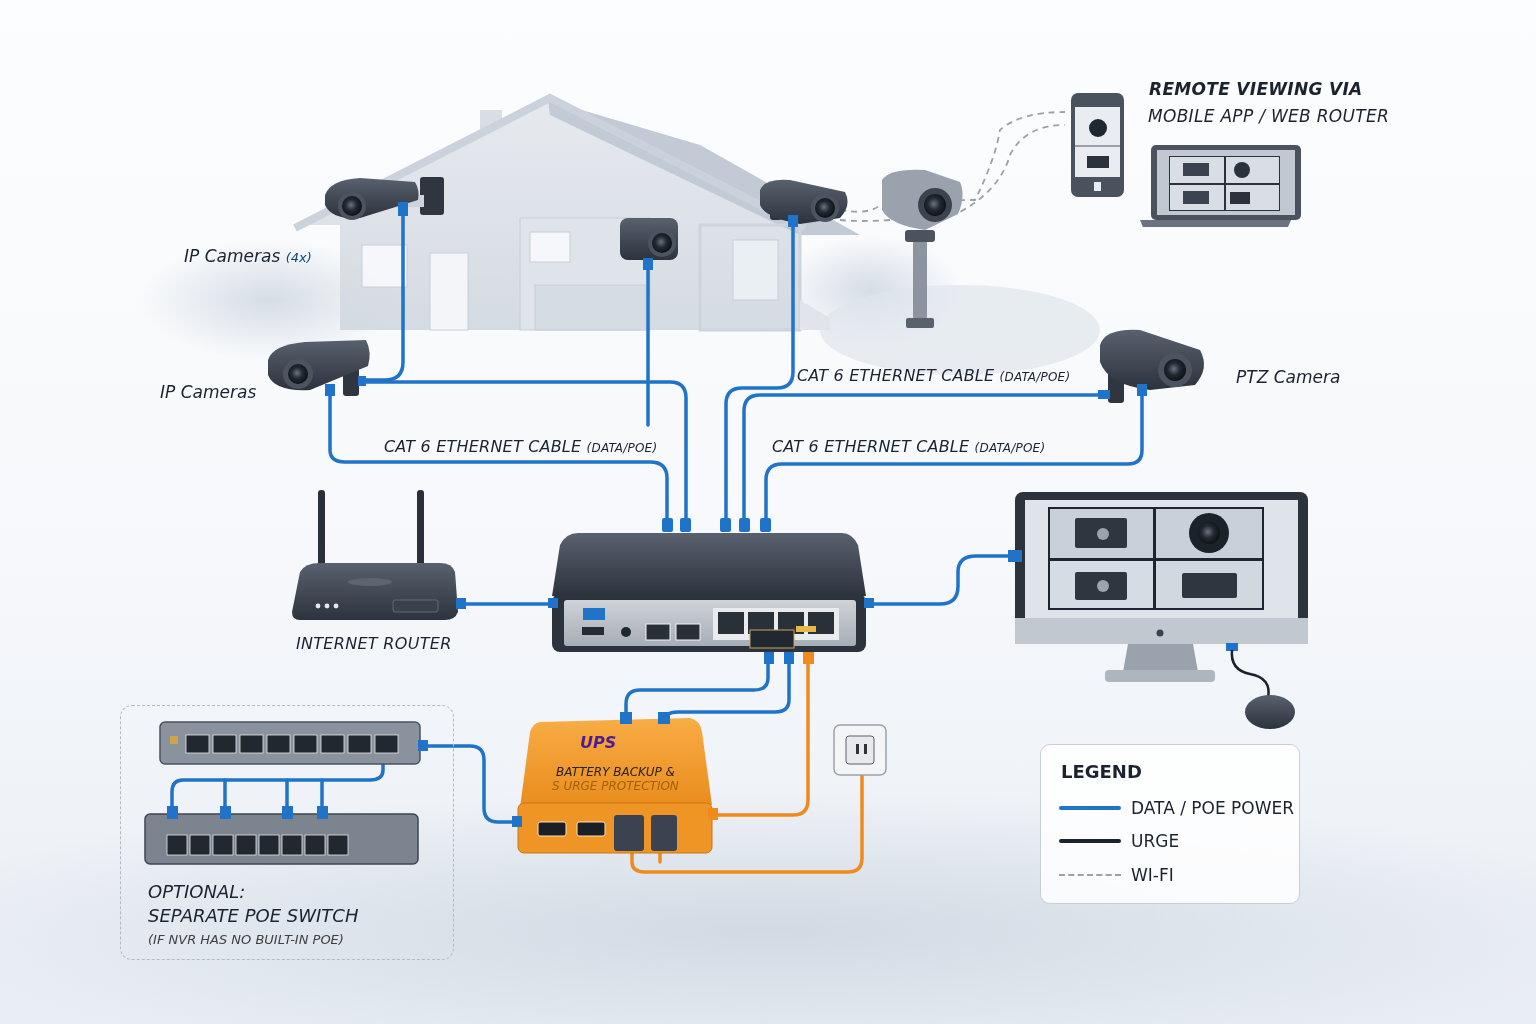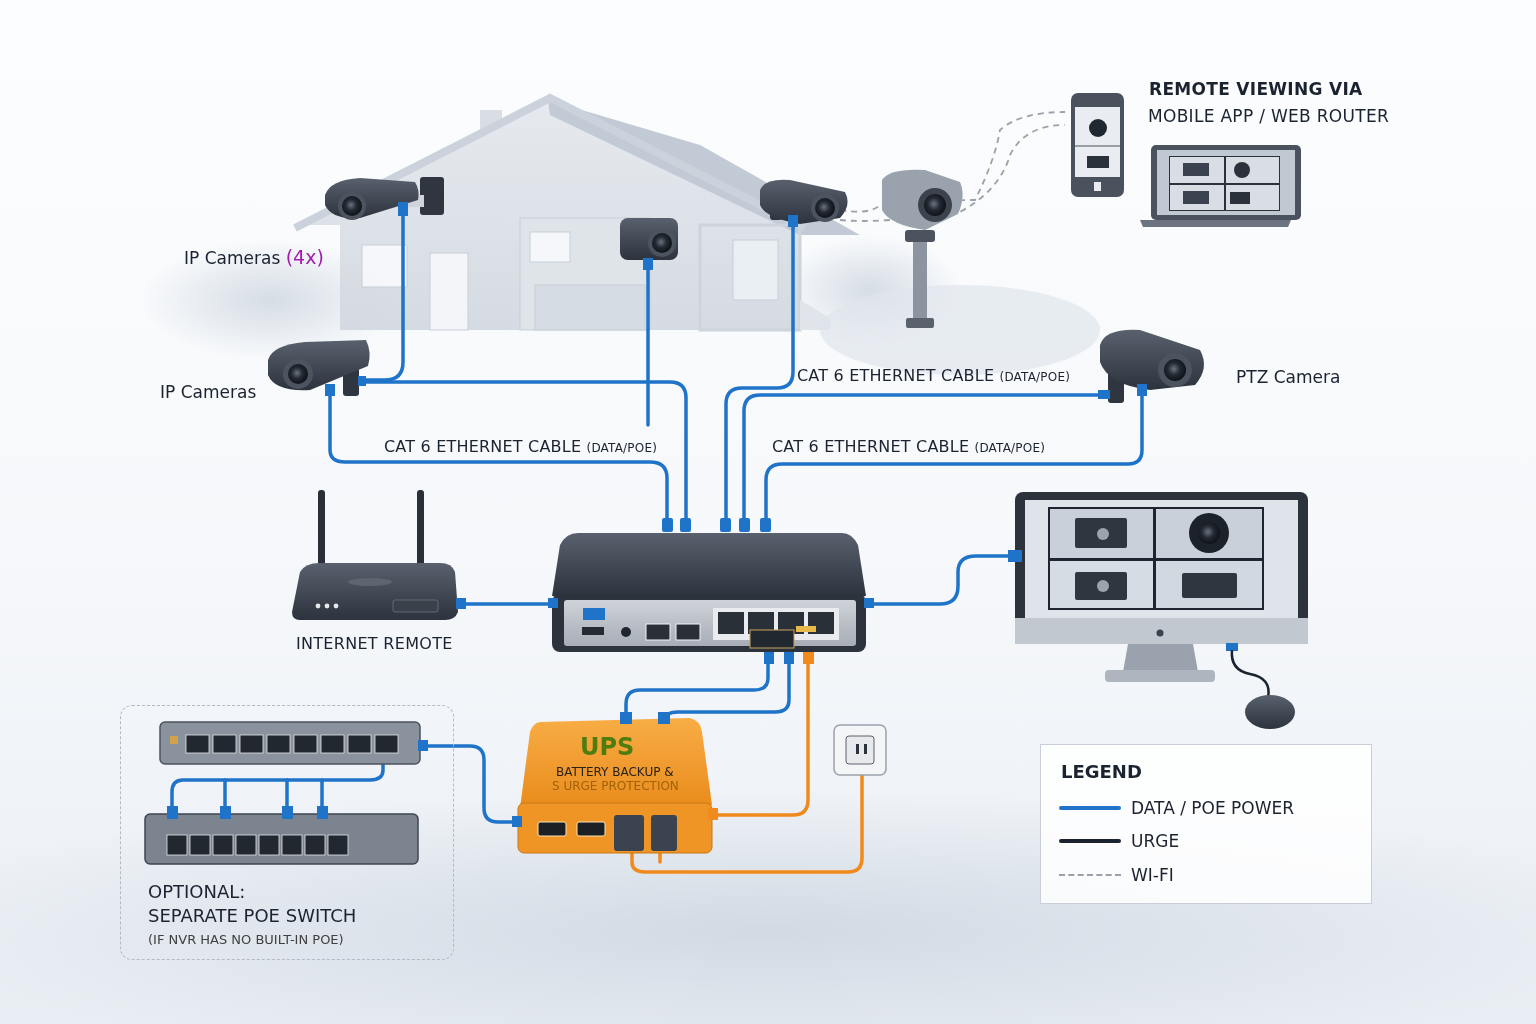--- a/index.html
+++ b/index.html
@@ -3,31 +3,31 @@
 <meta charset="utf-8">
 <style>
   html, body { margin:0; padding:0; }
   body {
     width:1536px; height:1024px; overflow:hidden; position:relative;
     font-family:"DejaVu Sans", sans-serif;
     background: linear-gradient(180deg,#fcfdfe 0%,#f6f8fb 55%,#e9eef4 100%);
   }
   .stage { position:absolute; inset:0; }
   svg.wires { position:absolute; left:0; top:0; width:1536px; height:1024px; }
-  .label { position:absolute; color:#1b2330; white-space:nowrap; }
+  .label { position:absolute; color:#1b2330; white-space:nowrap;font-style:italic; }
   .lbl-cam { font-size:17px; }
   .lbl-cable { font-size:16px; letter-spacing:0.2px; }
   .lbl-cable small { font-size:12px; }
   .lbl-caps { font-size:16px; letter-spacing:0.3px; }
   .heading { font-weight:bold; font-size:17px; letter-spacing:0.3px; }
   .sub { font-size:17px; letter-spacing:0.3px; }
 
   .legend {
-    position:absolute; left:1040px; top:744px; width:332px; height:160px;
-    border:1px solid #c9cfd8; border-radius:0; background:rgba(255,255,255,0.85);
+    position:absolute; left:1040px; top:744px; width:260px; height:160px;
+    border:1px solid #c9cfd8; border-radius:10px; background:rgba(255,255,255,0.85);
     box-sizing:border-box;
   }
   .legend-title { position:absolute; left:20px; top:16px; font-weight:bold; font-size:18px; color:#1b2330; }
   .legend-row { position:absolute; left:18px; display:flex; align-items:center; }
   .legend-line { width:62px; height:4px; border-radius:2px; margin-right:10px; }
   .legend-dash { width:62px; border-top:2px dashed #9aa1ab; margin-right:10px; }
   .legend-text { font-size:17px; color:#1b2330; }
 
   .optional-box {
     position:absolute; left:120px; top:705px; width:334px; height:255px;
@@ -326,44 +326,44 @@
     <rect x="1183" y="163" width="26" height="13" fill="#3b4350"></rect>
     <circle cx="1242" cy="170" r="8" fill="#2b323b"></circle>
     <rect x="1183" y="191" width="26" height="13" fill="#3b4350"></rect>
     <rect x="1230" y="192" width="20" height="12" fill="#2b323b"></rect>
     <path d="M1140,220 L1291,220 L1288,227 L1143,227 Z" fill="#6b7380"></path>
   </g>
 </svg>
 
 <div class="label lbl-cam" style="left:184px; top:246px;">
   <span>IP Cameras</span>
-  <span style="font-size:19px; color:#a21caf;">(4x)</span>
+  <span style="font-size:13px; color:#0c4a6e;">(4x)</span>
 </div>
 <div class="label lbl-cam" style="left:160px; top:382px;">IP Cameras</div>
 <div class="label lbl-cam" style="left:1236px; top:367px;">PTZ Camera</div>
 
 <div class="label lbl-cable" style="left:384px; top:437px;">
   <span>CAT 6 ETHERNET CABLE</span>
   <small>(DATA/POE)</small>
 </div>
 <div class="label lbl-cable" style="left:797px; top:366px;">
   <span>CAT 6 ETHERNET CABLE</span>
   <small>(DATA/POE)</small>
 </div>
 <div class="label lbl-cable" style="left:772px; top:437px;">
   <span>CAT 6 ETHERNET CABLE</span>
   <small>(DATA/POE)</small>
 </div>
 
-<div class="label lbl-caps" style="left:296px; top:634px;">INTERNET REMOTE</div>
+<div class="label lbl-caps" style="left:296px; top:634px;">INTERNET ROUTER</div>
 
 <div class="label heading" style="left:1149px; top:79px;">REMOTE VIEWING VIA</div>
 <div class="label sub" style="left:1148px; top:106px;">MOBILE APP / WEB ROUTER</div>
 
-<div class="label" style="left:580px; top:733px; font-weight:bold; font-size:24px; color:#4d7c0f;">UPS</div>
+<div class="label" style="left:580px; top:733px; font-weight:bold; font-size:16px; color:#4c1d95;">UPS</div>
 <div class="label" style="left:556px; top:765px; font-size:12px; color:#2a2219;">BATTERY BACKUP &amp;</div>
 <div class="label" style="left:552px; top:779px; font-size:12px; color:#a16207;">S URGE PROTECTION</div>
 
 <div class="optional-box"></div>
 <div class="label" style="left:148px; top:881px; font-size:18px;">OPTIONAL:</div>
 <div class="label" style="left:148px; top:905px; font-size:18px;">SEPARATE POE SWITCH</div>
 <div class="label" style="left:148px; top:932px; font-size:13px; color:#404040;">(IF NVR HAS NO BUILT-IN POE)</div>
 
 <div class="legend">
   <div class="legend-title">LEGEND</div>

